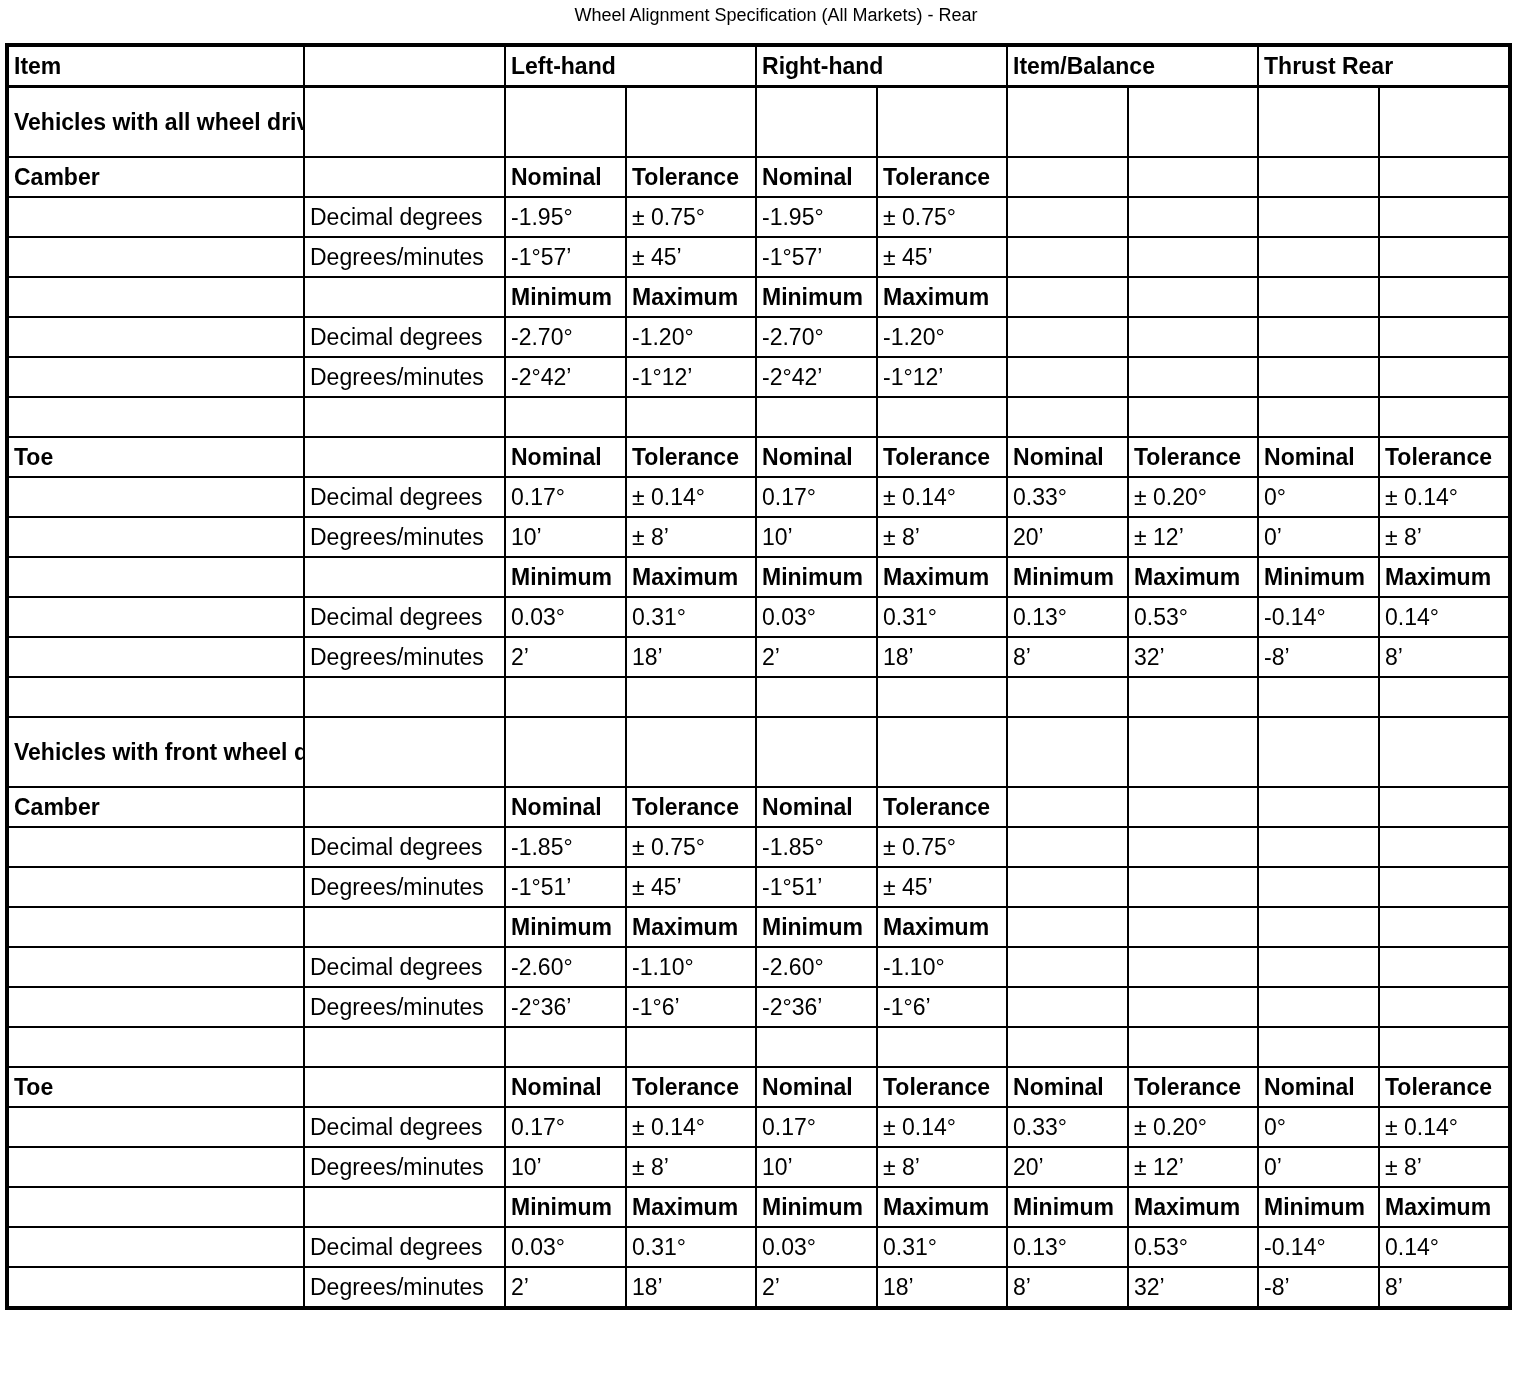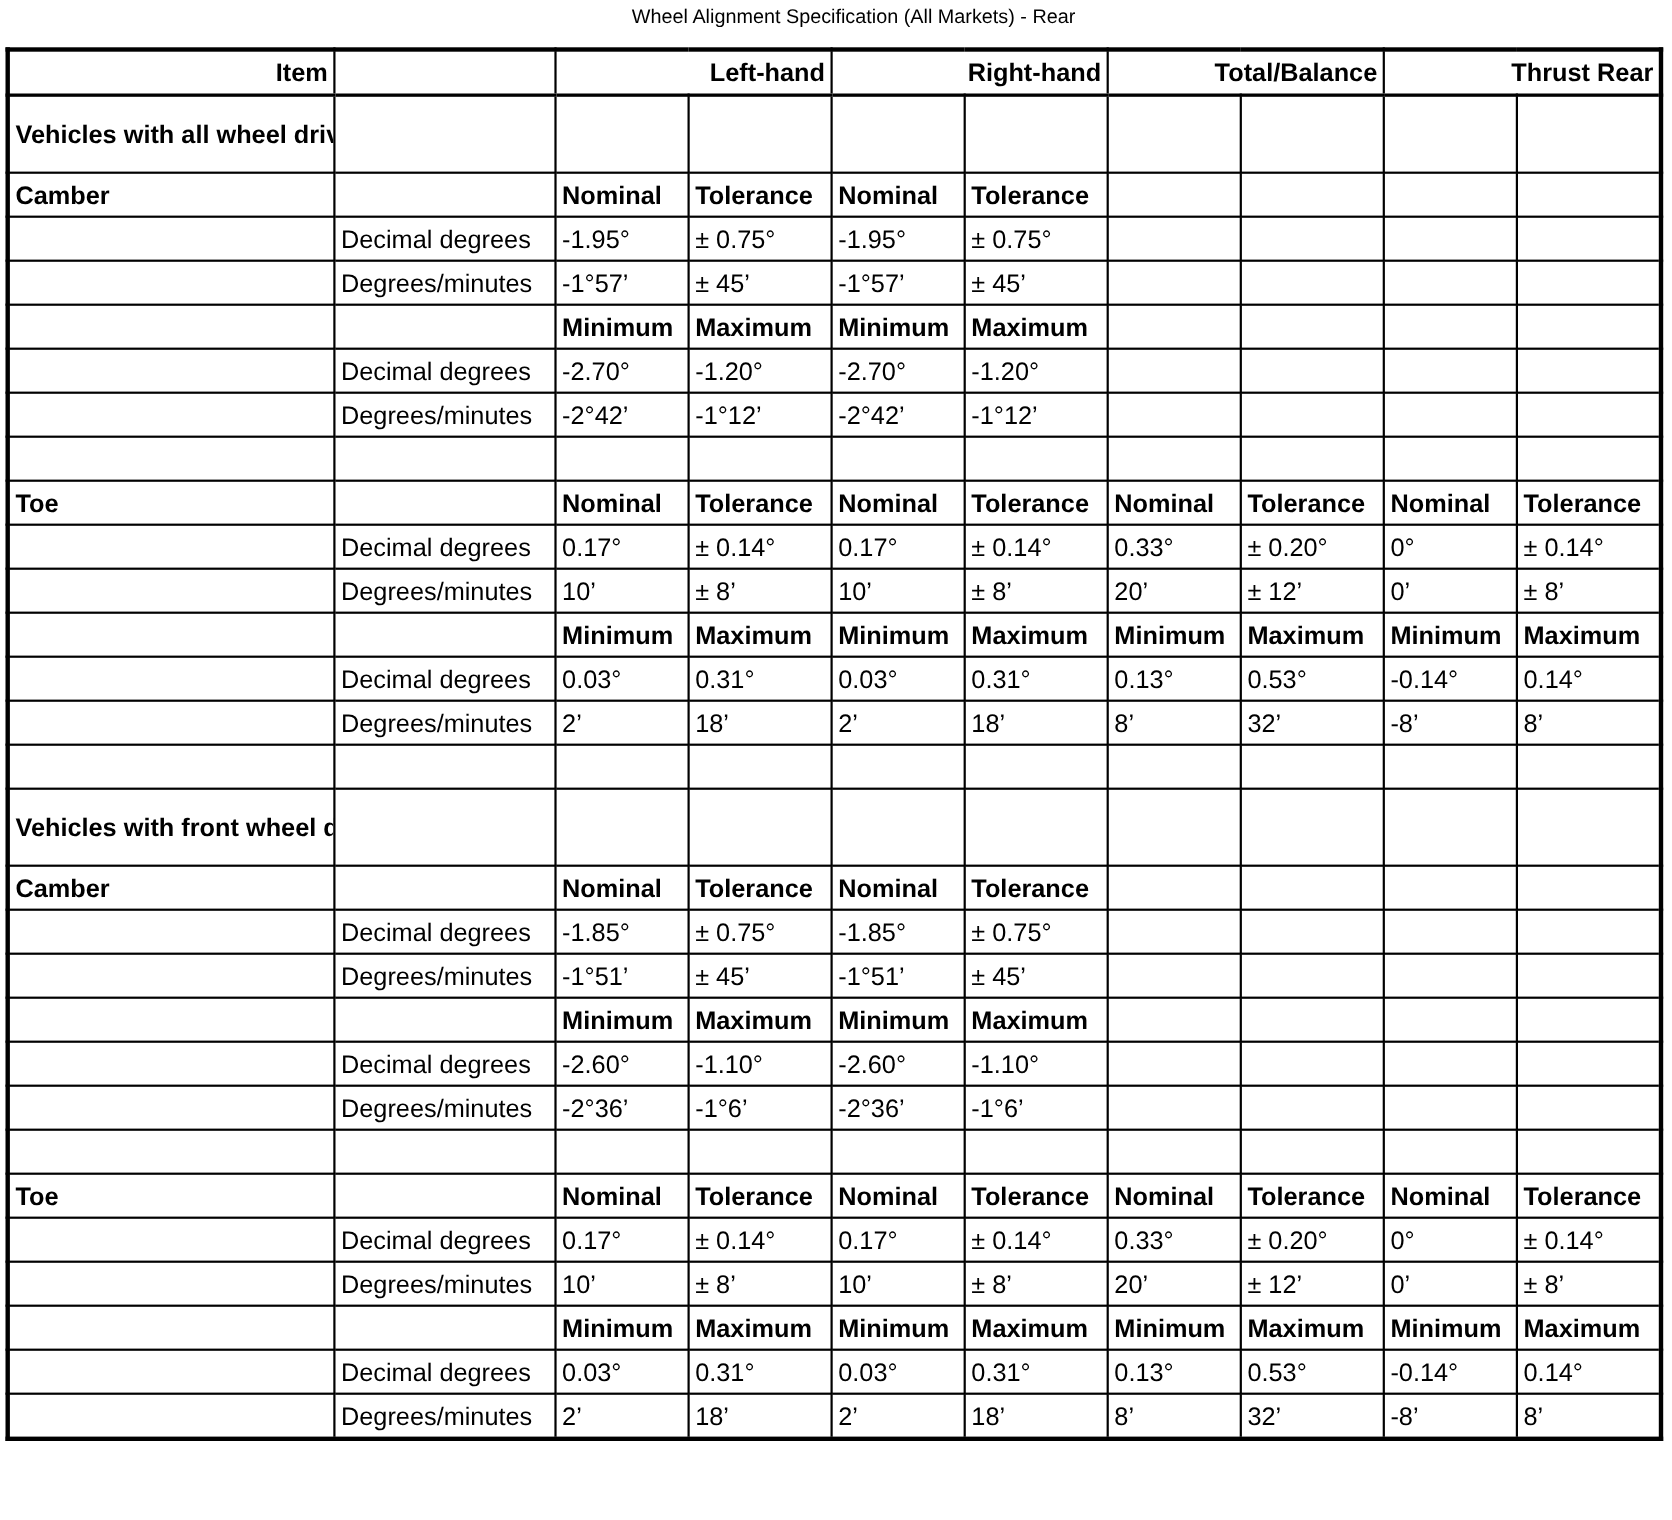--- a/index.html
+++ b/index.html
@@ -1,20 +1,20 @@
 <!DOCTYPE html>
 <html><head>
 <meta charset="utf-8">
 <style>
   html, body { margin: 0; padding: 0; background: #ffffff; }
   body { width: 1520px; height: 1382px; position: relative; font-family: "Liberation Sans", sans-serif; color: #000; }
   .title { position: absolute; top: 0; left: 16px; width: 1520px; height: 36px; text-align: center; font-size: 18px; line-height: 30px; }
   table.spec { position: absolute; left: 5px; top: 43px; width: 1503px; border-collapse: collapse; border: 4px solid #000; table-layout: fixed; }
   table.spec td, table.spec th { border: 2px solid #000; font-size: 23px; padding: 0 5px; height: 38px; white-space: nowrap; overflow: hidden; text-align: left; vertical-align: middle; }
-  table.spec th { font-weight: bold; text-align: right; }
+  table.spec th { font-weight: bold; text-align: left; }
   table.spec tr.hdr th { border-bottom: 3px solid #000; }
   td.b { font-weight: bold; }
   tr.tall td { height: 68px; }
   td.wrap { white-space: normal; line-height: 30px; }
 </style>
 </head>
 <body>
 
 <div class="title">Wheel Alignment Specification (All Markets) - Rear</div>
 
@@ -30,21 +30,21 @@
       <col style="width:130px">
     <col style="width:121px">
       <col style="width:131px">
   </colgroup>
   <thead>
     <tr class="hdr">
       <th>Item</th>
       <th></th>
       <th colspan="2">Left-hand</th>
       <th colspan="2">Right-hand</th>
-      <th colspan="2">Total/Balance</th>
+      <th colspan="2">Item/Balance</th>
       <th colspan="2">Thrust Rear</th>
     </tr>
   </thead>
   <tbody id="spec-body">
       <tr class="tall">
         <td class="b wrap">Vehicles with all wheel drive (AWD)</td>
         <td></td>
         <td class="b"></td>
         <td class="b"></td>
         <td class="b"></td>

